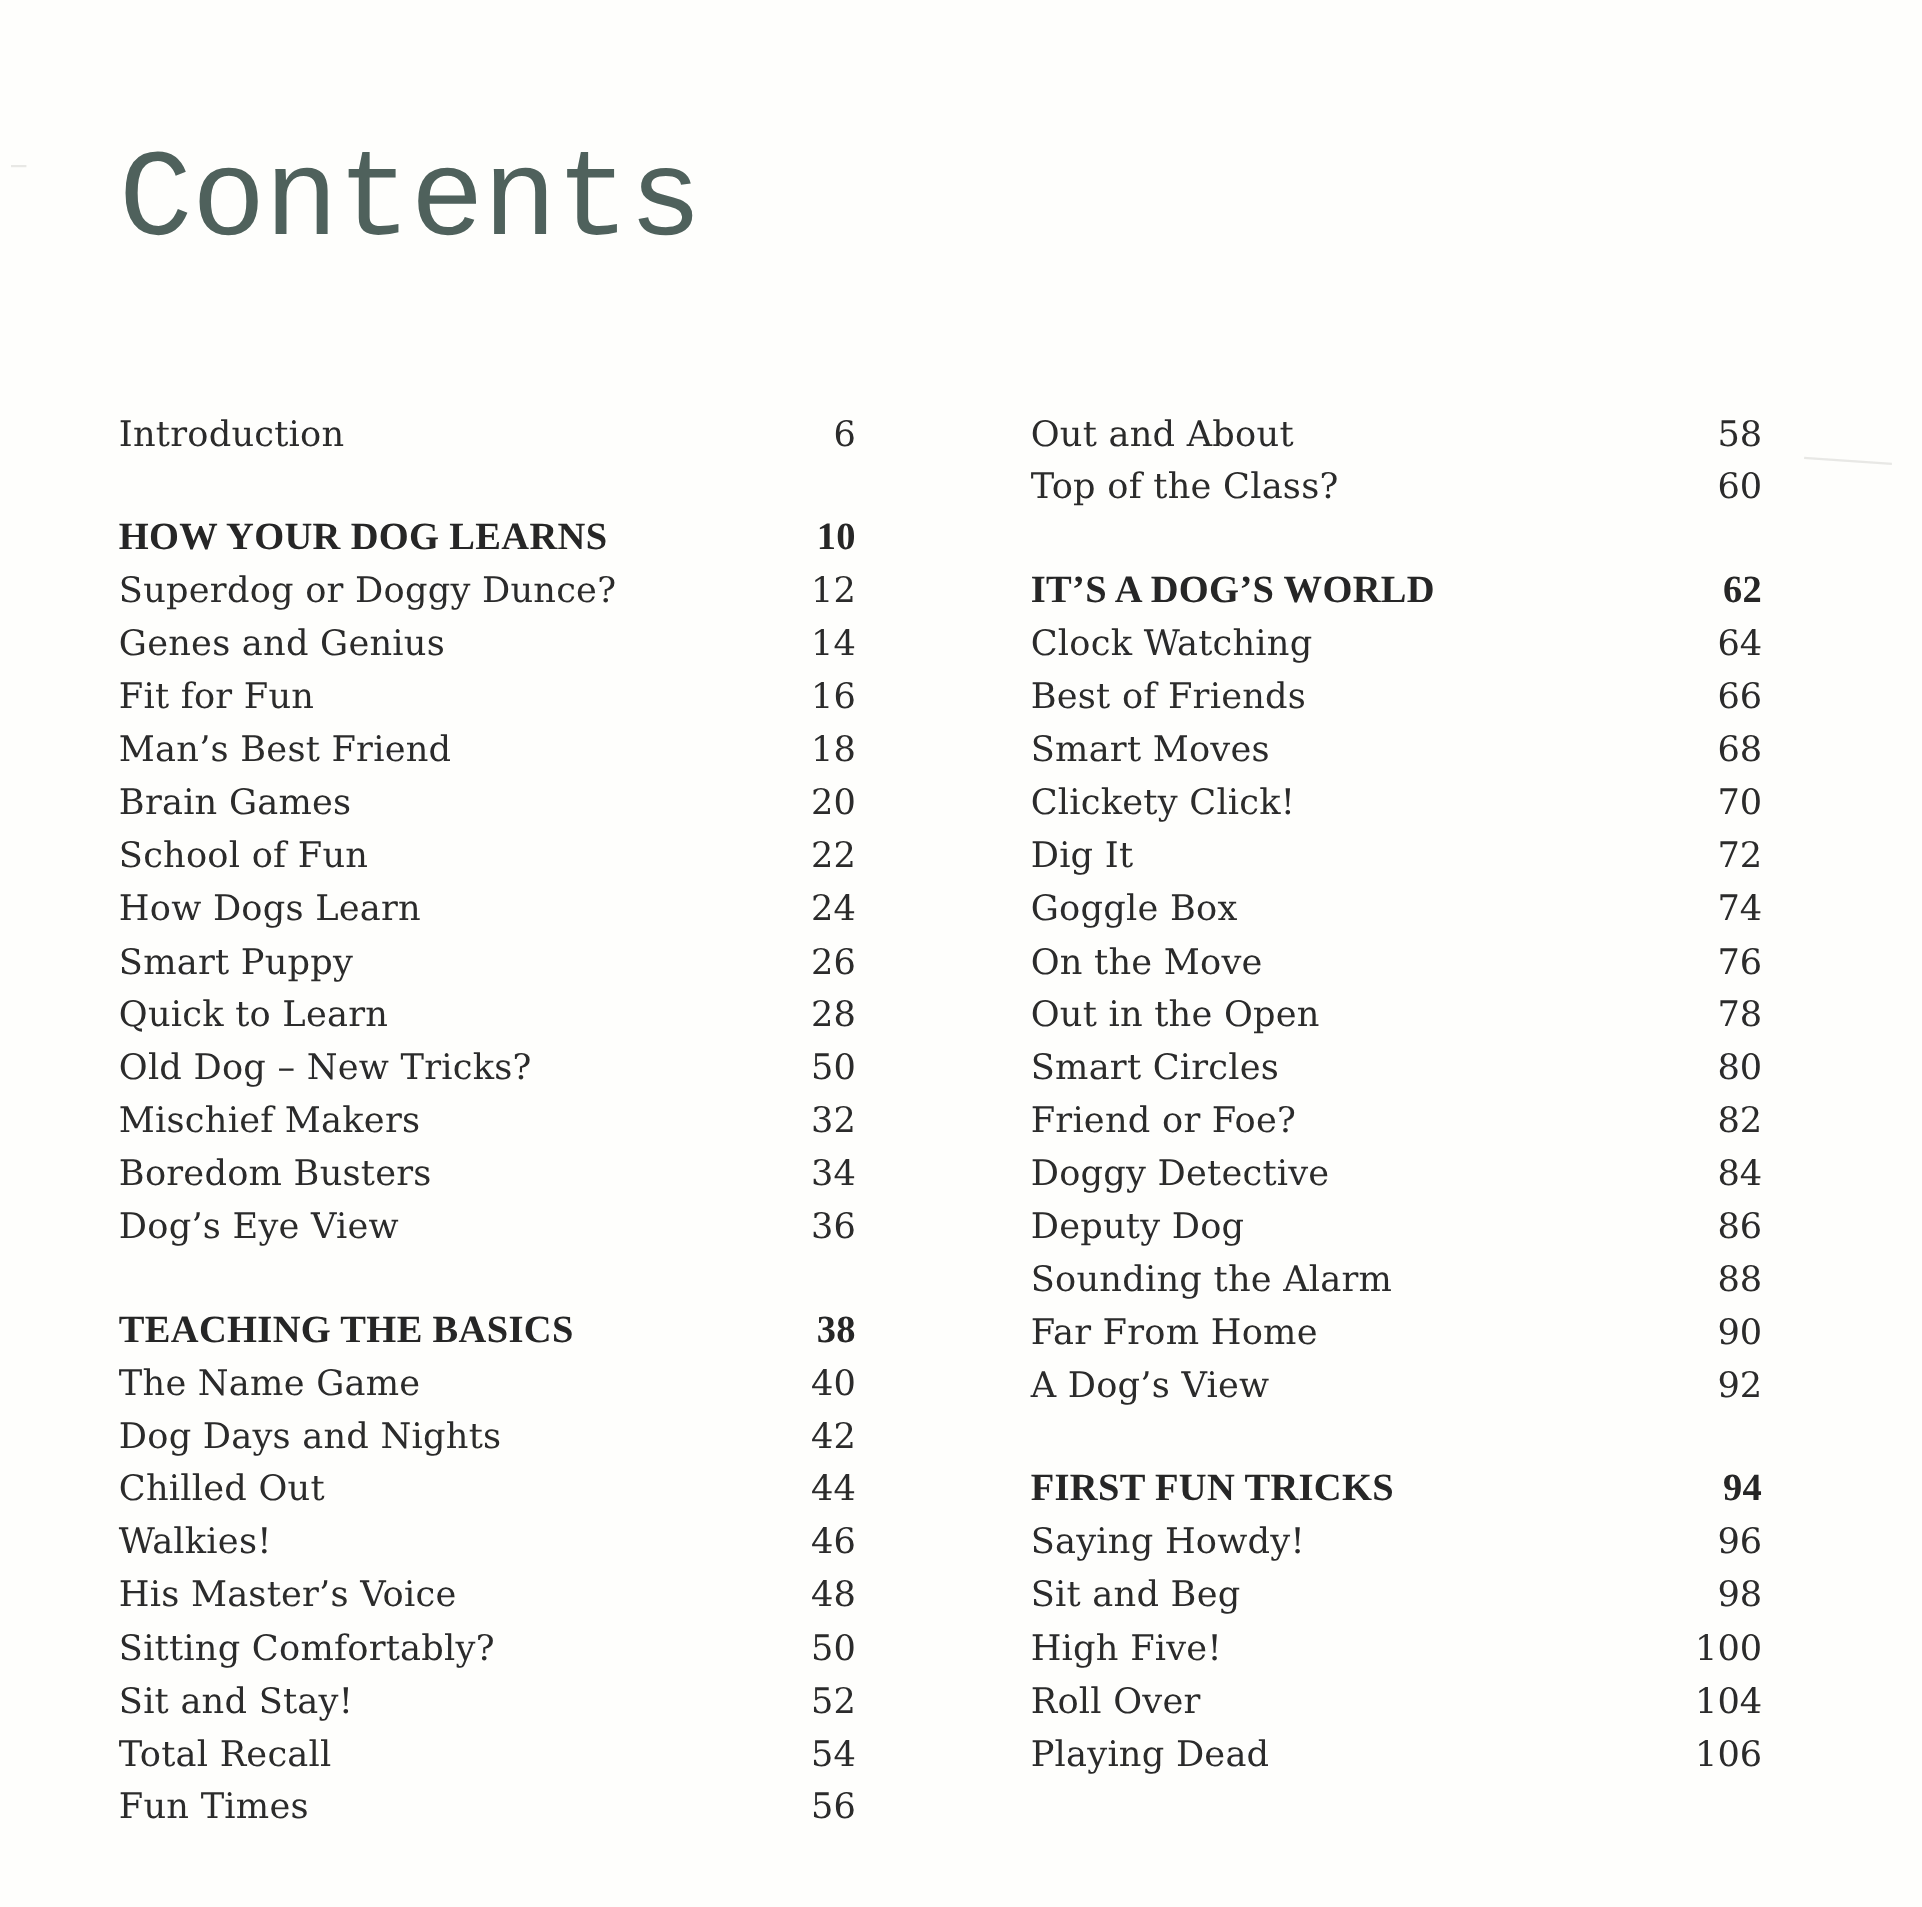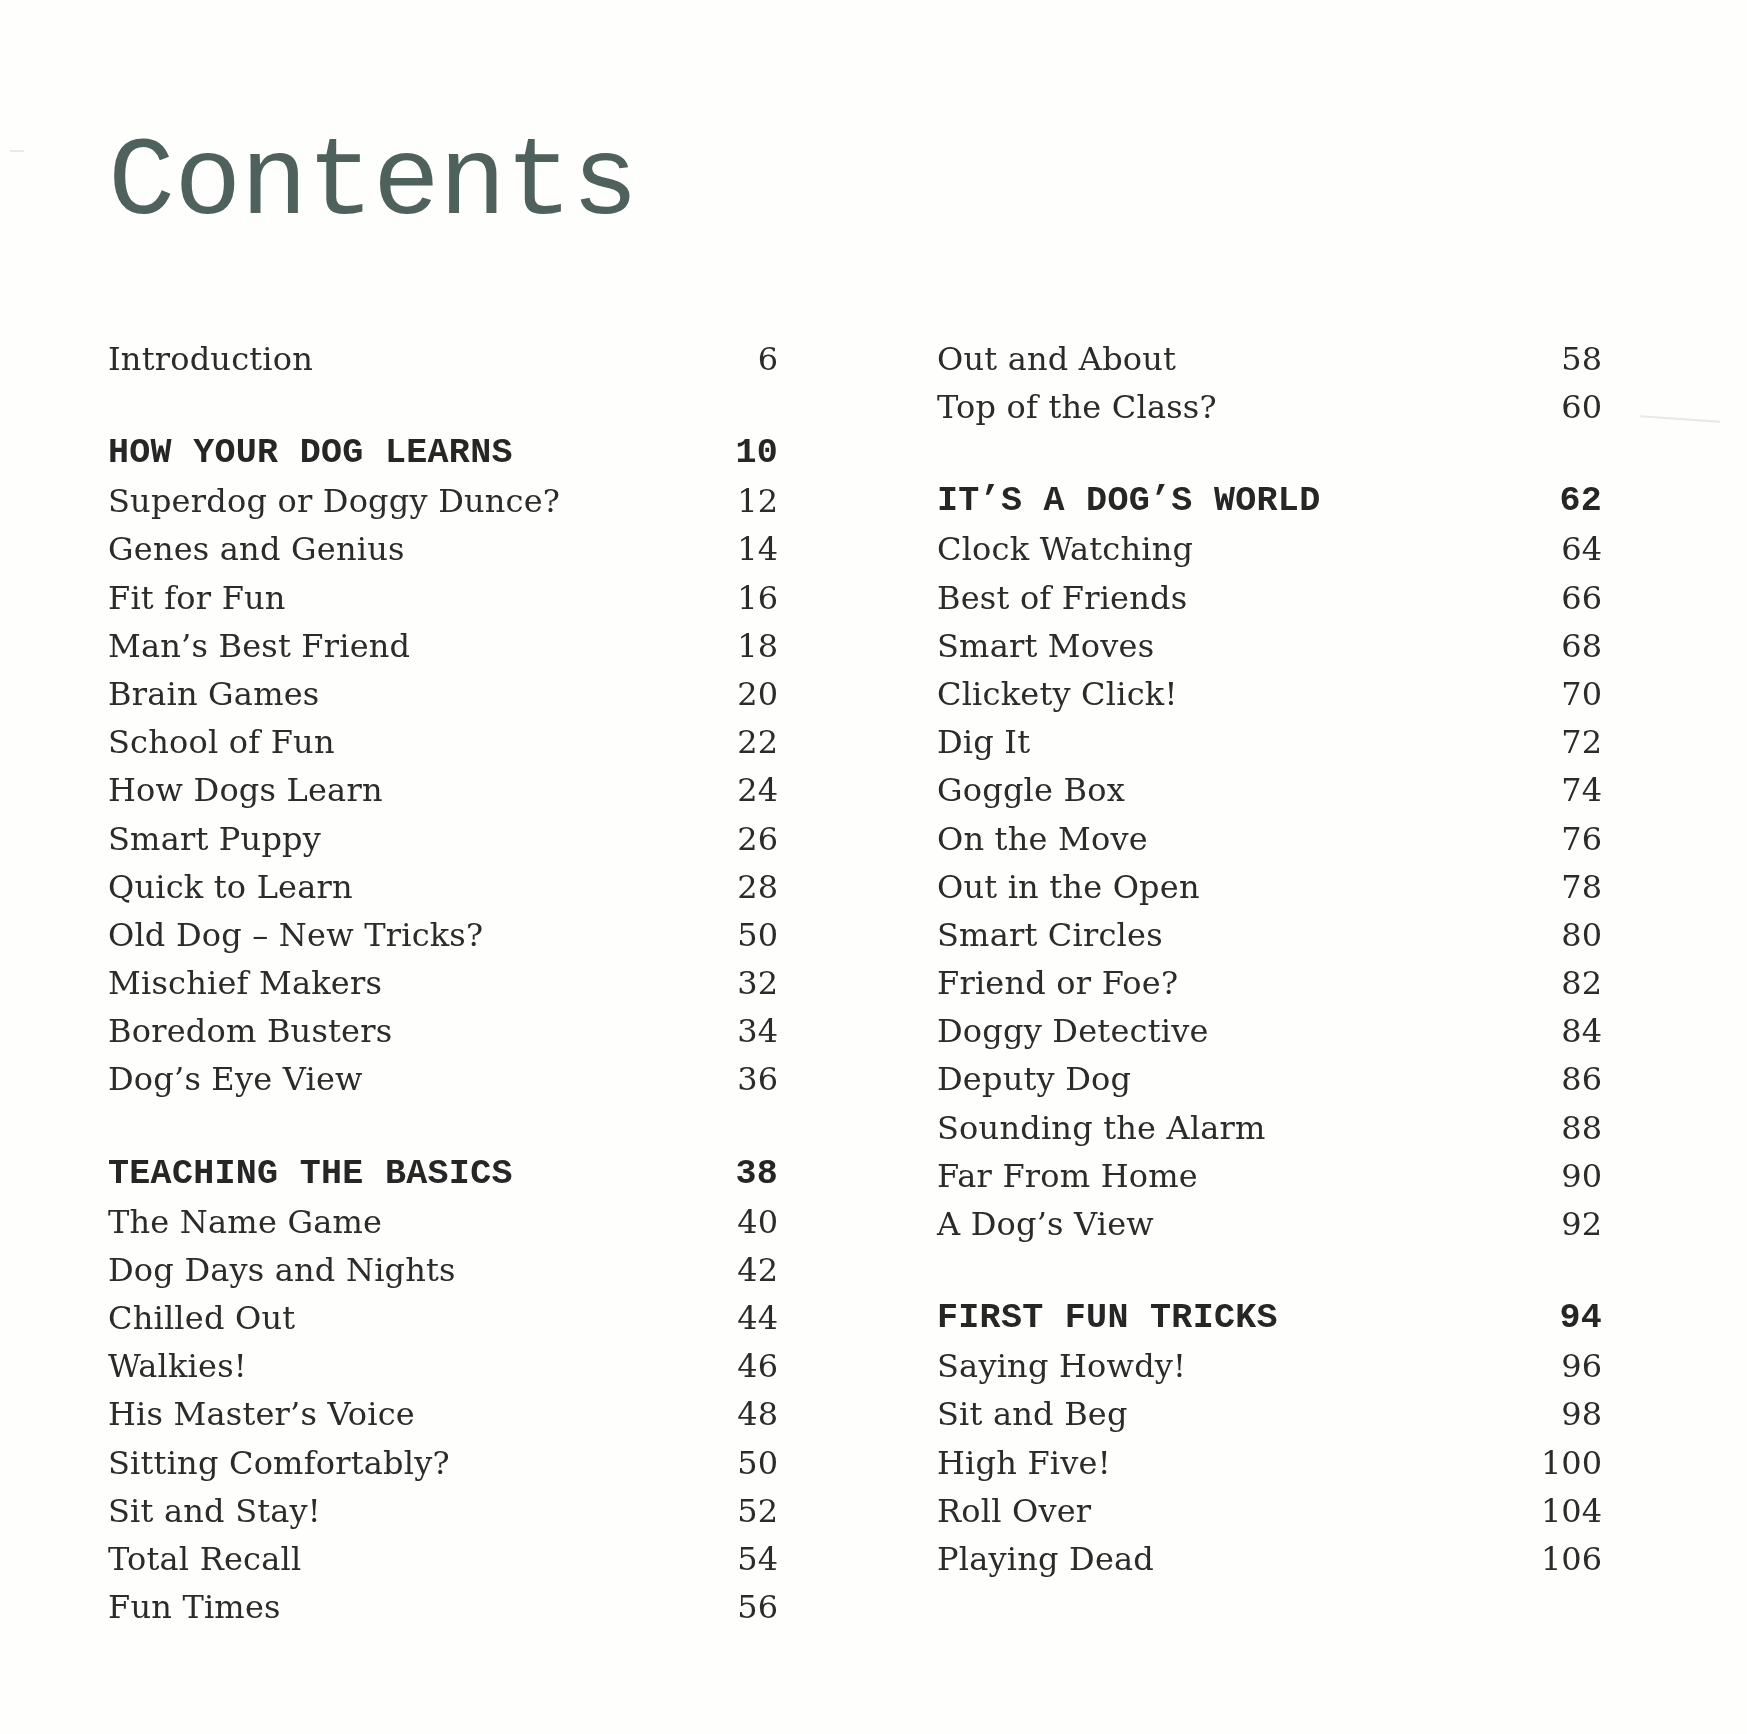--- a/index.html
+++ b/index.html
@@ -25,21 +25,21 @@
     line-height: 1;
     letter-spacing: -1px;
     color: #4f615c;
   }
   .column {
     position: absolute;
     top: 340px;
   }
   .col-left { left: 108px; width: 670px; }
   .col-right { left: 937px; width: 665px; }
-  .section { margin-bottom: 45px; }
+  .section { margin-bottom: 45px; margin-top: 35px; }
   .row {
     display: flex;
     justify-content: space-between;
     align-items: baseline;
     height: 48.2px;
   }
   .entry-title {
     font-family: "DejaVu Serif", serif;
     font-size: 32px;
     color: #2b2b2b;
@@ -47,21 +47,21 @@
     letter-spacing: 0.2px;
   }
   .entry-page {
     font-family: "DejaVu Serif", serif;
     font-size: 32px;
     color: #2b2b2b;
     text-align: right;
   }
   .row.heading .entry-title,
   .row.heading .entry-page {
-    font-family: Liberation Mono, monospace;
+    font-family: Liberation Serif, serif;
     font-weight: bold;
     font-size: 35px;
     letter-spacing: 0.3px;
     color: #262626;
   }
   .row.heading { height: 49px; }
   .scan-mark {
     position: absolute;
     height: 2px;
     background: #d9d9d6;

